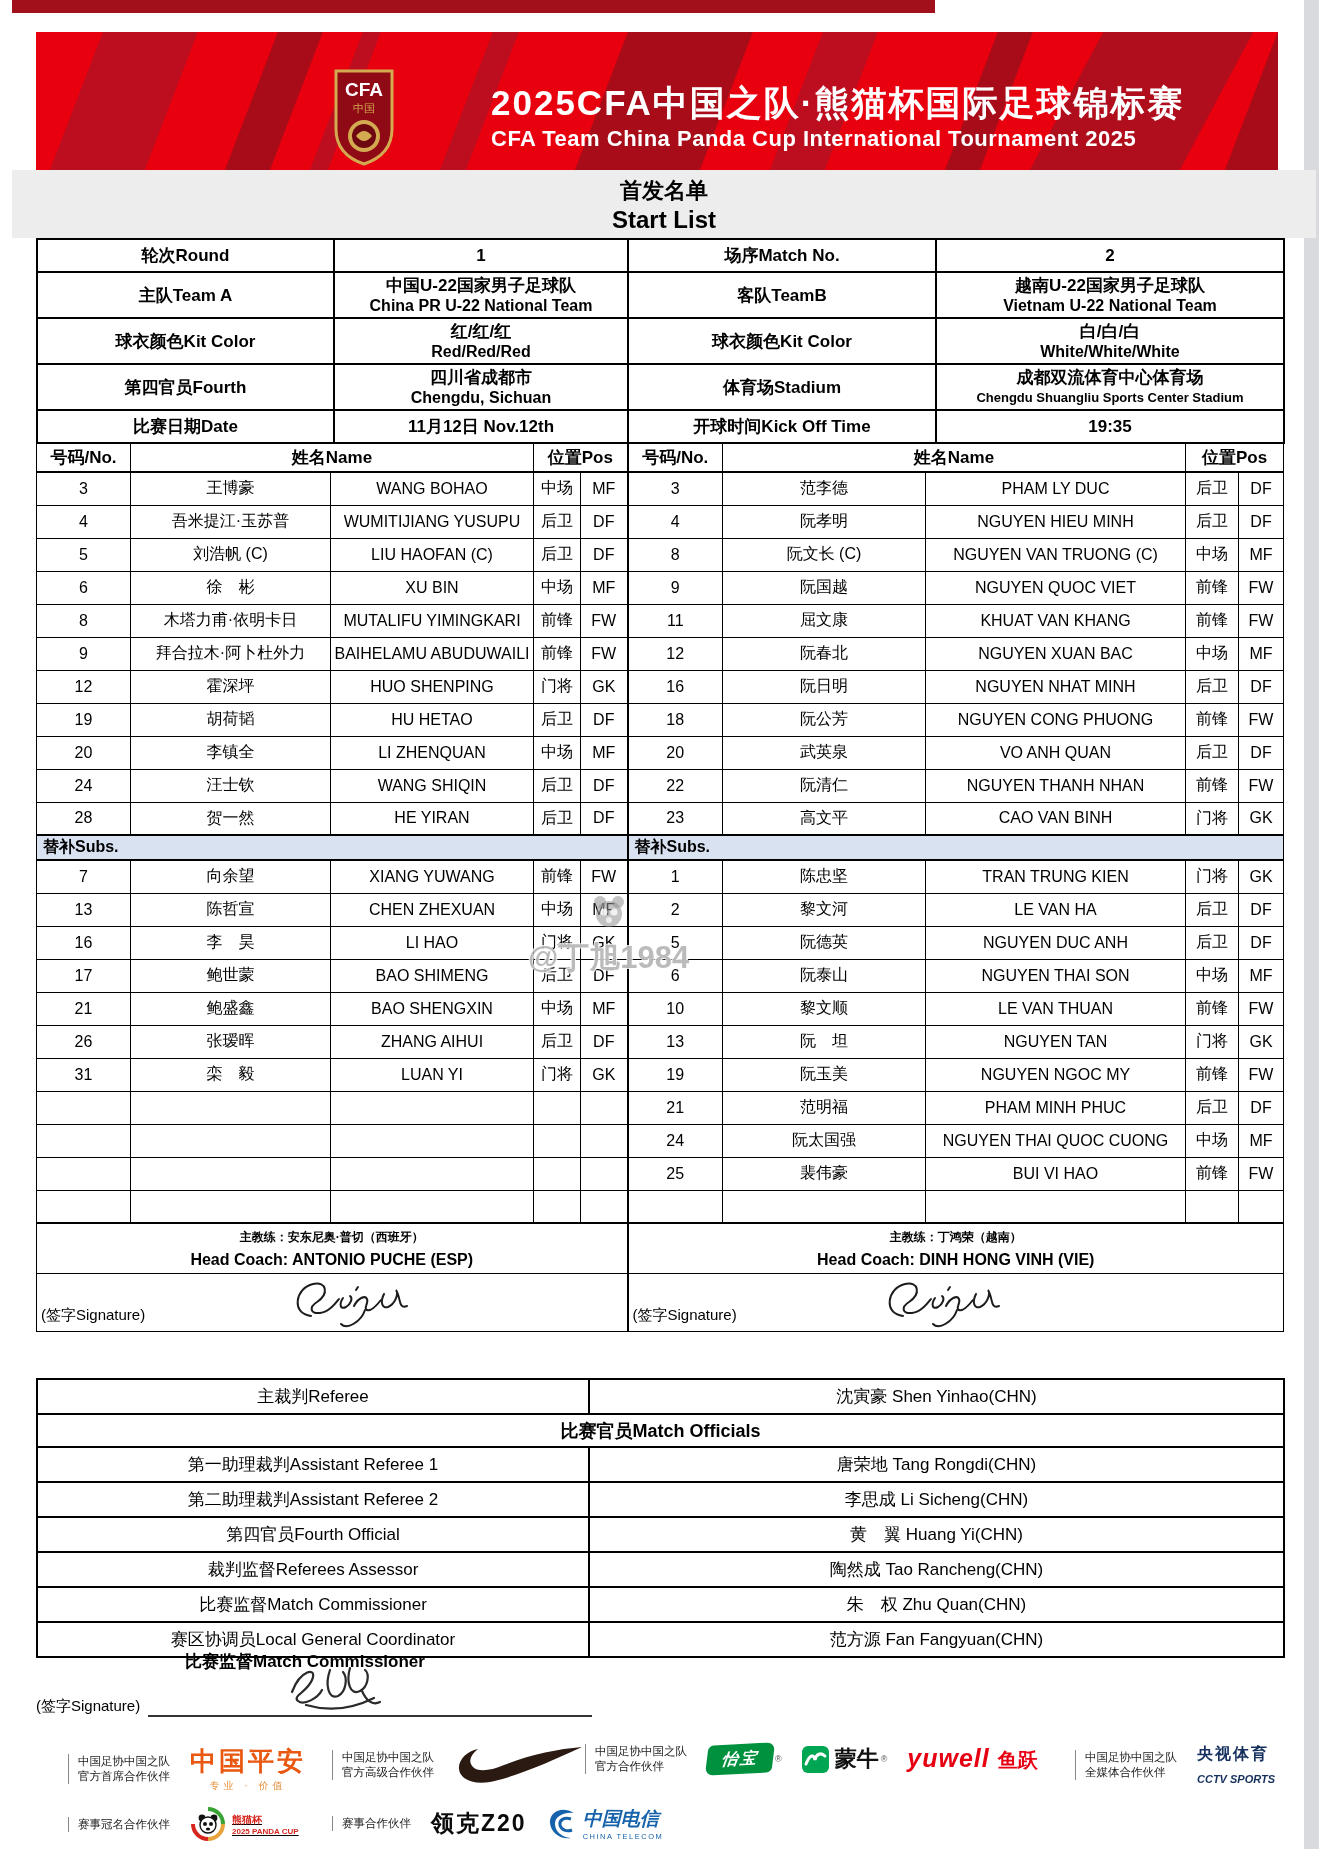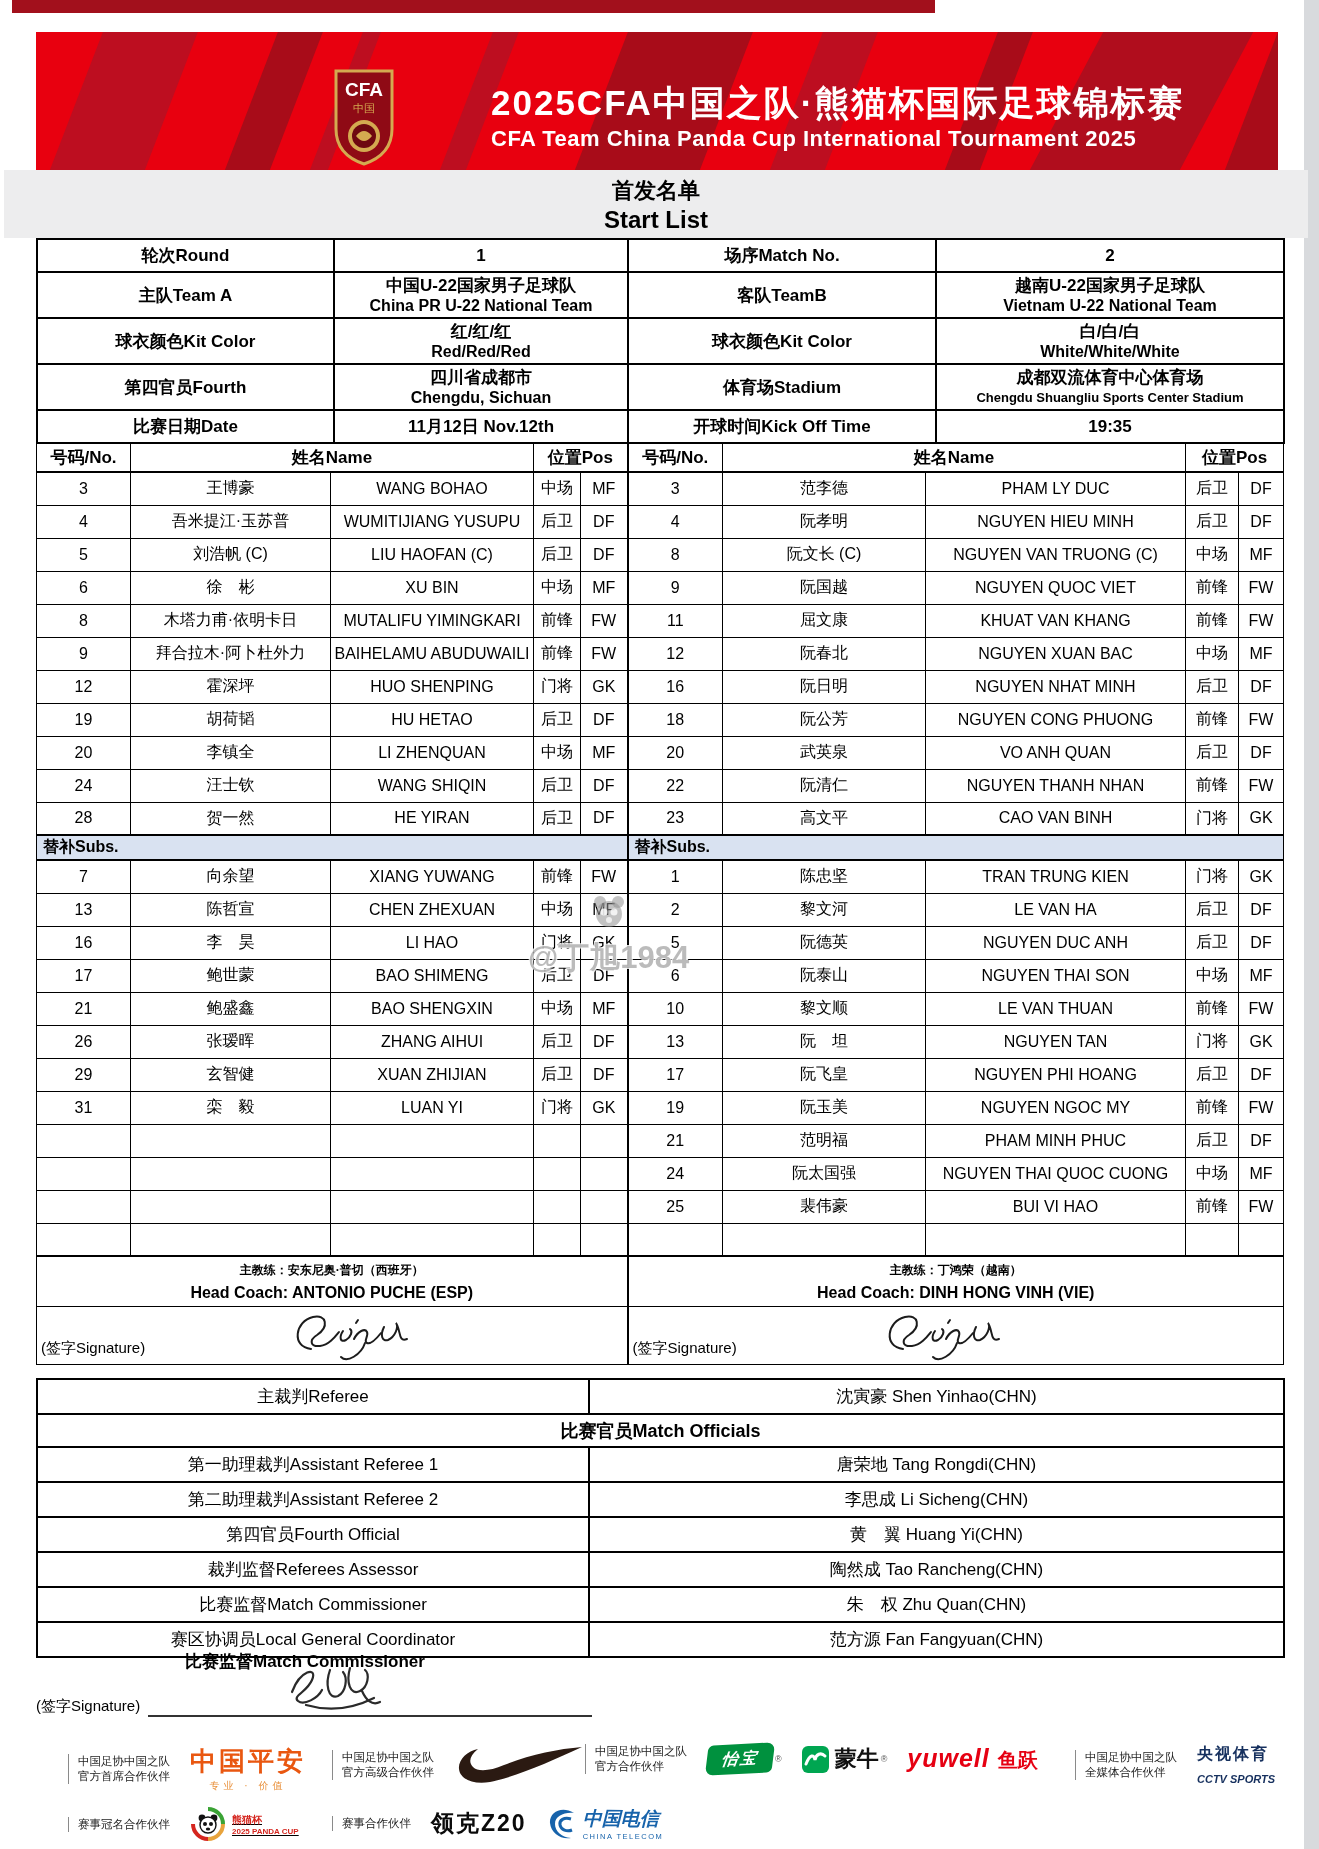--- a/index.html
+++ b/index.html
@@ -10,21 +10,21 @@
   .right-strip{position:absolute;left:1304px;top:0;width:15px;height:1849px;background:#d8dadd;}
   
   .banner{position:absolute;left:36px;top:32px;width:1242px;height:138px;background:#e8000f;overflow:hidden;}
   .stripe{position:absolute;top:-30px;height:200px;background:#bd0e20;transform:skewX(-21deg);}
   .stripe.dk{background:#a80c19;}
   .banner-title{position:absolute;left:455px;top:50px;color:#fff;}
   .banner-title .t1{font-size:35px;font-weight:bold;letter-spacing:2px;line-height:42px;}
   .banner-title .t2{font-size:22px;font-weight:bold;line-height:30px;letter-spacing:0.5px;}
   .cfa-logo{position:absolute;left:297px;top:36px;}
   
-  .title-band{position:absolute;left:4px;top:170px;width:1304px;height:68px;background:#ededee;text-align:center;}
+  .title-band{position:absolute;left:12px;top:170px;width:1304px;height:68px;background:#ededee;text-align:center;}
   .title-band .cn{font-size:22px;font-weight:bold;padding-top:7px;line-height:28px;}
   .title-band .en{font-size:24px;font-weight:bold;line-height:30px;}
   
   table{border-collapse:collapse;table-layout:fixed;}
   td{border:1px solid #000;padding:0;text-align:center;vertical-align:middle;overflow:hidden;white-space:nowrap;}
   .info-table{position:absolute;left:36px;top:238px;width:1247px;}
   .info-table td{border-width:2px;font-weight:bold;}
   .info-table .l1{font-size:17px;line-height:21px;}
   .info-table .l2{font-size:16px;line-height:20px;}
   .info-table td.small .l2{font-size:13px;}
@@ -429,32 +429,20 @@
           <td>ZHANG AIHUI</td>
           <td class="cnname">后卫</td>
           <td>DF</td>
           <td class="mid">13</td>
           <td class="cnname">阮　坦</td>
           <td>NGUYEN TAN</td>
           <td class="cnname">门将</td>
           <td>GK</td>
         </tr>
         <tr style="height: 33px;">
-          <td>29</td>
-          <td class="cnname">玄智健</td>
-          <td>XUAN ZHIJIAN</td>
-          <td class="cnname">后卫</td>
-          <td>DF</td>
-          <td class="mid">17</td>
-          <td class="cnname">阮飞皇</td>
-          <td>NGUYEN PHI HOANG</td>
-          <td class="cnname">后卫</td>
-          <td>DF</td>
-        </tr>
-        <tr style="height: 33px;">
           <td>31</td>
           <td class="cnname">栾　毅</td>
           <td>LUAN YI</td>
           <td class="cnname">门将</td>
           <td>GK</td>
           <td class="mid">19</td>
           <td class="cnname">阮玉美</td>
           <td>NGUYEN NGOC MY</td>
           <td class="cnname">前锋</td>
           <td>FW</td>

